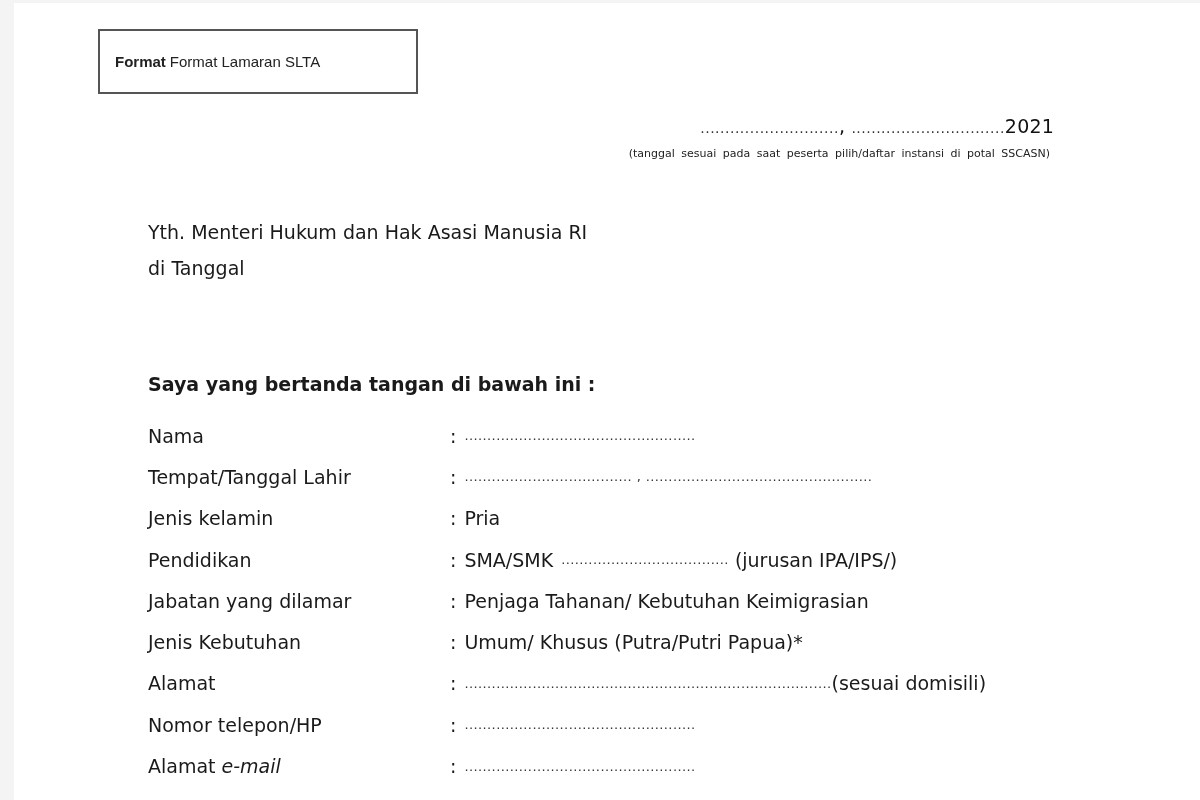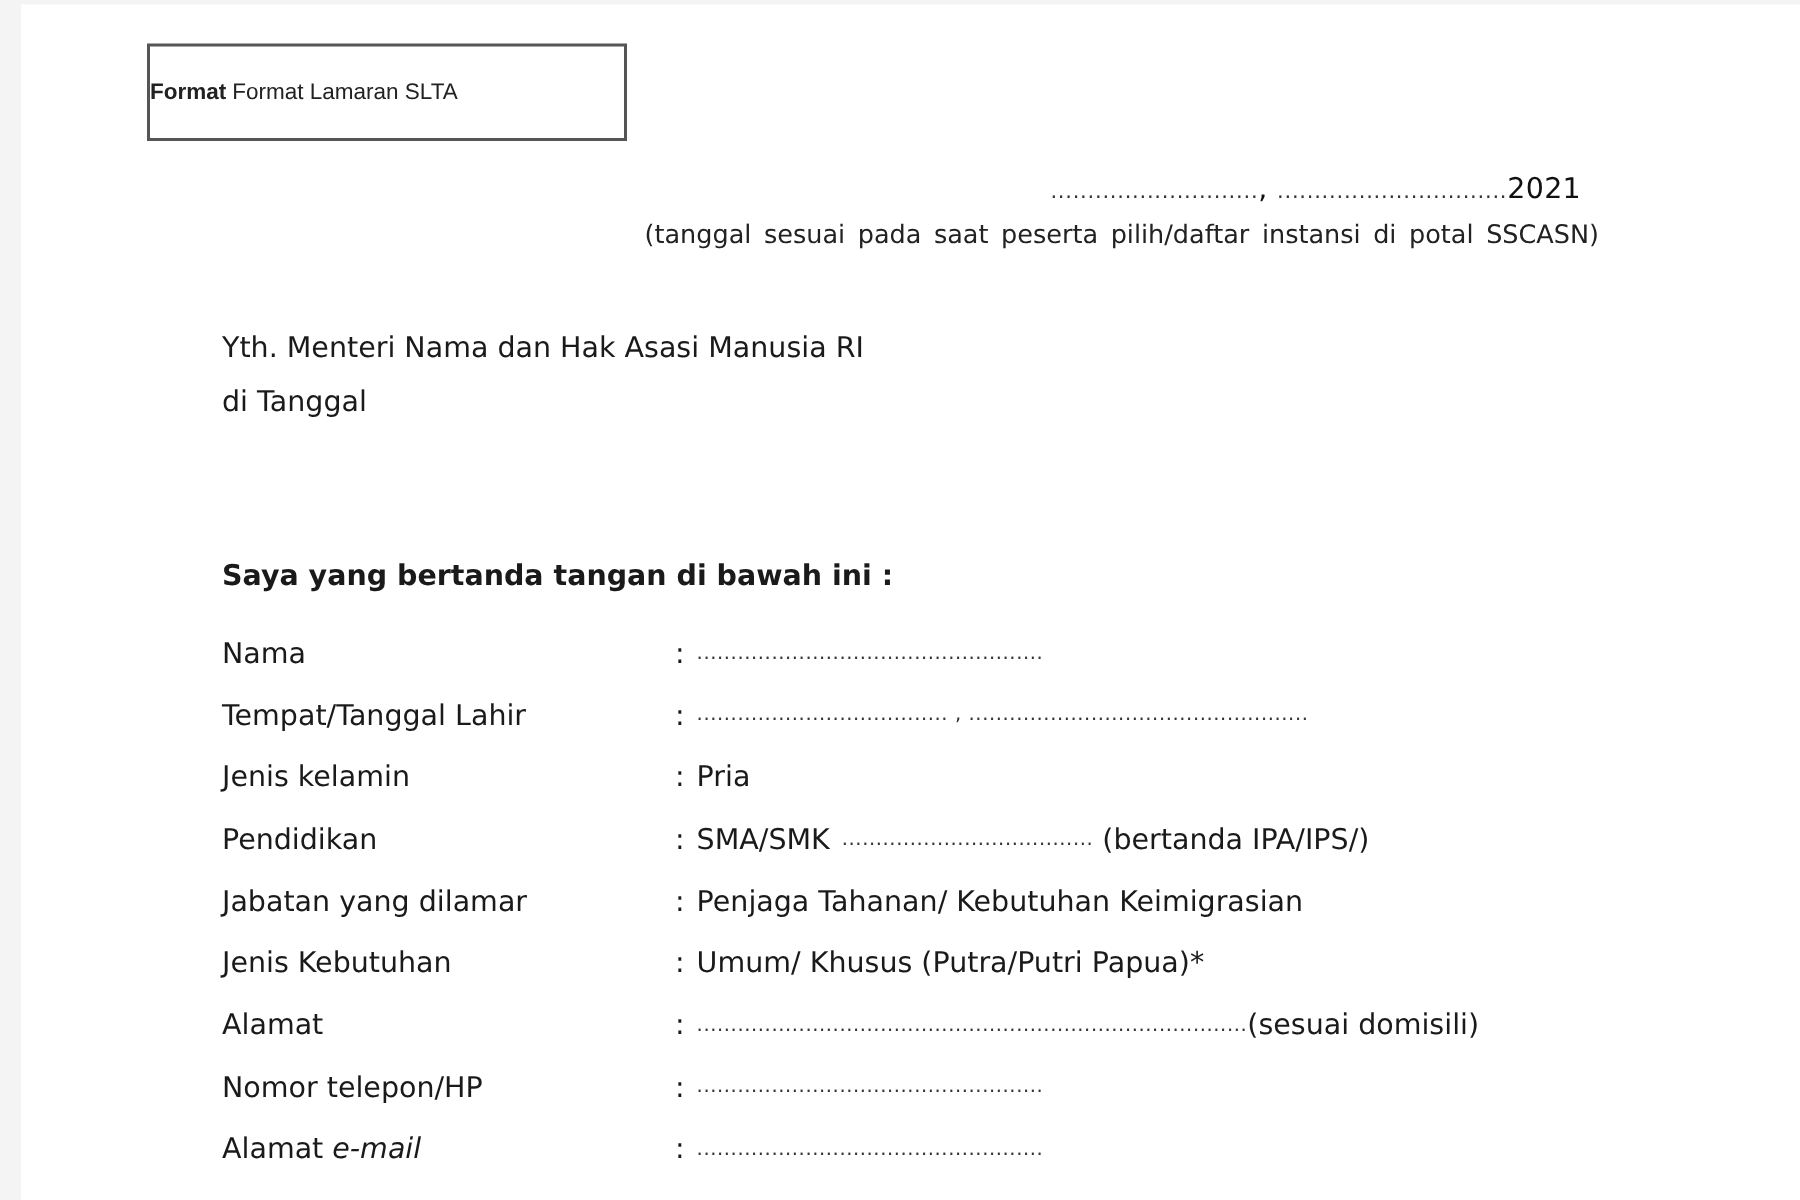--- a/index.html
+++ b/index.html
@@ -26,21 +26,21 @@
     .title-box {
       position: absolute;
       left: 84px;
       top: 26px;
       width: 320px;
       height: 65px;
       border: 2px solid #555;
       box-sizing: border-box;
       display: flex;
       align-items: center;
-      padding-left: 0;
+      padding-left: 15px;
       font-family: "Liberation Sans", sans-serif;
       font-size: 15px;
       color: #222;
     }
     .title-box .bold {
       font-weight: bold;
       margin-right: 4px;
     }
     .date-line {
       position: absolute;
@@ -50,23 +50,23 @@
       color: #111;
       text-align: right;
       letter-spacing: 0.2px;
     }
     .date-line .dots {
       font-size: 14px;
       letter-spacing: 0.5px;
     }
     .date-note {
       position: absolute;
-      right: 134px;
+      right: 150px;
       top: 144px;
-      font-size: 17px;
+      font-size: 11px;
       color: #222;
       text-align: right;
       word-spacing: 3px;
     }
     .addressee {
       position: absolute;
       left: 134px;
       top: 211px;
       font-size: 19px;
       line-height: 36px;
@@ -122,21 +122,21 @@
     <span>Format Lamaran SLTA</span>
   </div>
 
   <div class="date-line">
     <span class="dots">............................</span><span>,</span>
     <span class="dots">...............................</span><span>2021</span>
   </div>
   <div class="date-note">(tanggal sesuai pada saat peserta pilih/daftar instansi di potal SSCASN)</div>
 
   <div class="addressee">
-    <div>Yth. Menteri Nama dan Hak Asasi Manusia RI</div>
+    <div>Yth. Menteri Hukum dan Hak Asasi Manusia RI</div>
     <div>di Tanggal</div>
   </div>
 
   <div class="intro">Saya yang bertanda tangan di bawah ini :</div>
 
   <div class="fields">
     <div class="row">
       <span class="label">Nama</span>
       <span class="value">
         <span class="colon">:</span>
@@ -156,21 +156,21 @@
         <span class="colon">:</span>
         <span>Pria</span>
       </span>
     </div>
     <div class="row">
       <span class="label">Pendidikan</span>
       <span class="value">
         <span class="colon">:</span>
         <span style="margin-right:8px">SMA/SMK</span>
         <span class="dots" style="margin-right:6px">.....................................</span>
-        <span>(bertanda IPA/IPS/)</span>
+        <span>(jurusan IPA/IPS/)</span>
       </span>
     </div>
     <div class="row">
       <span class="label">Jabatan yang dilamar</span>
       <span class="value">
         <span class="colon">:</span>
         <span>Penjaga Tahanan/ Kebutuhan Keimigrasian</span>
       </span>
     </div>
     <div class="row">

